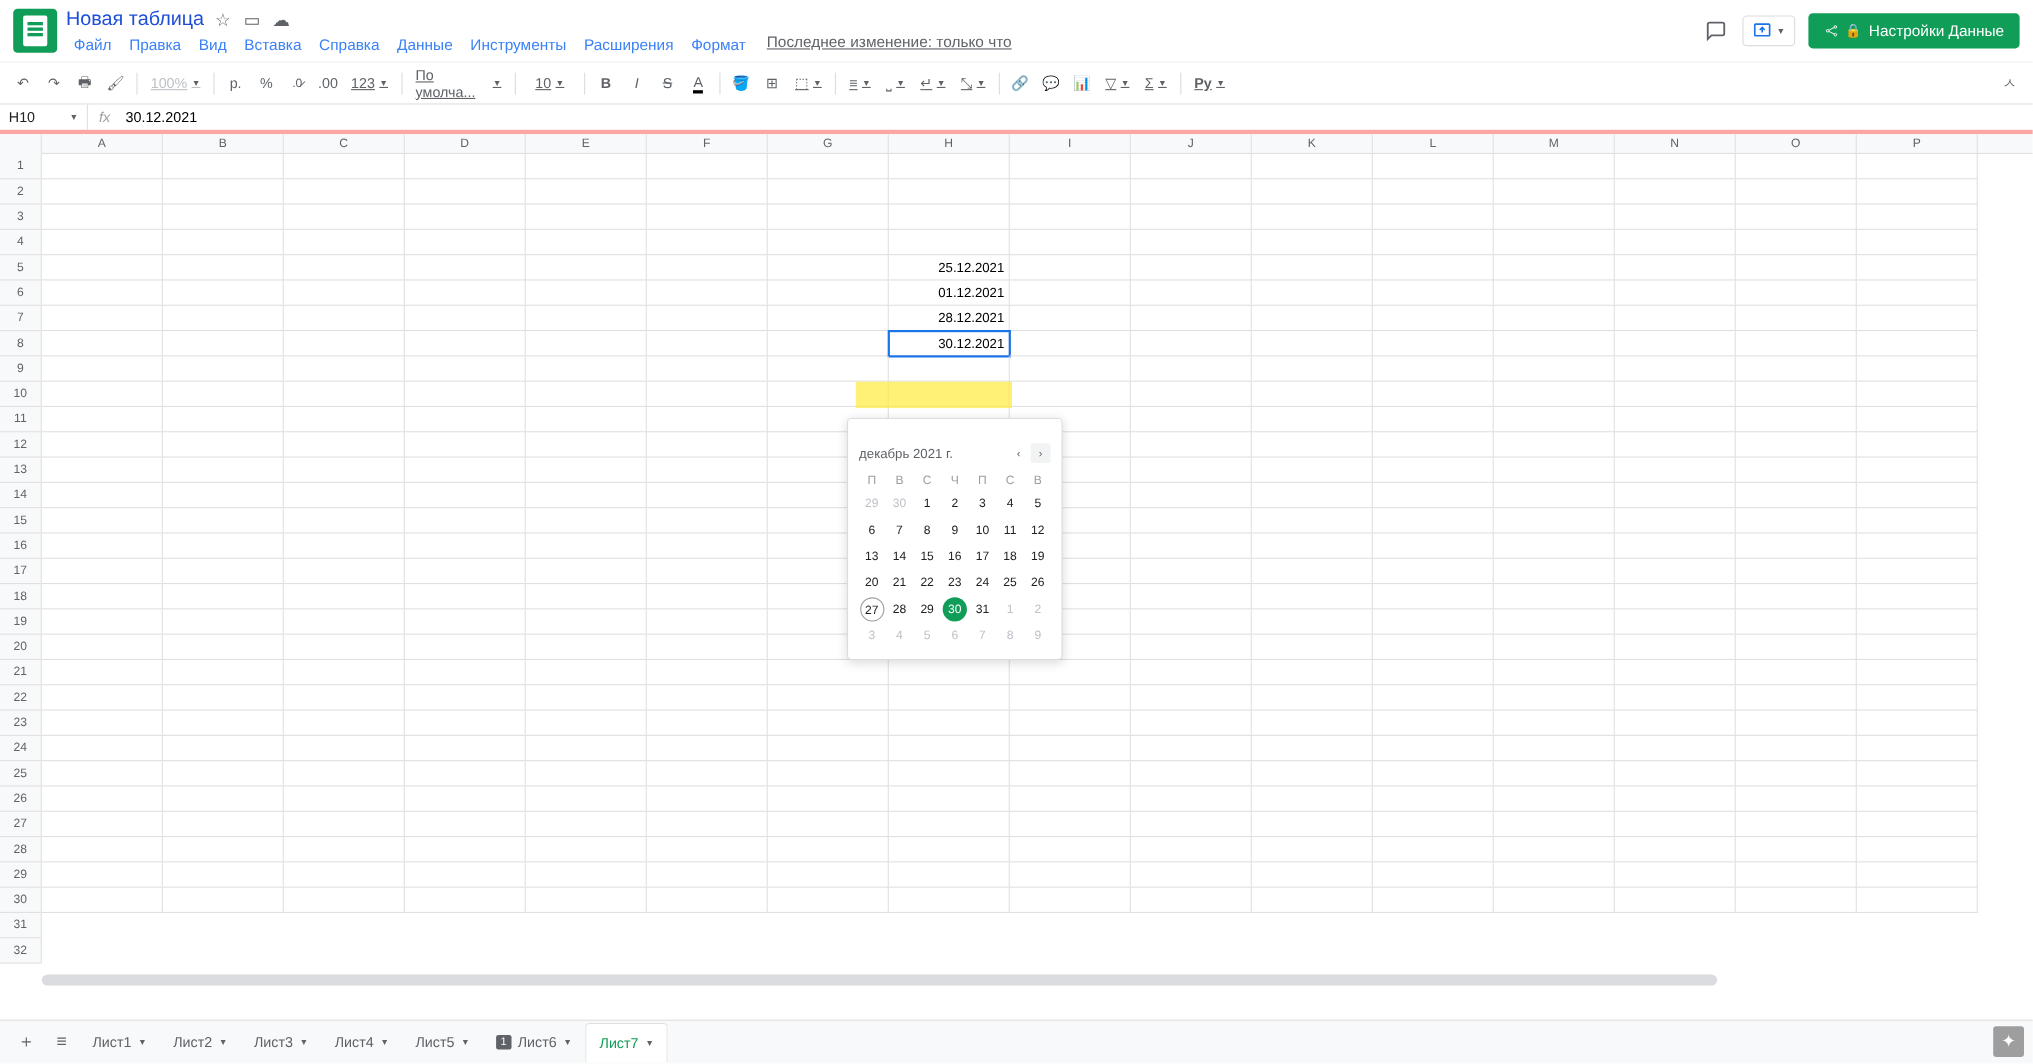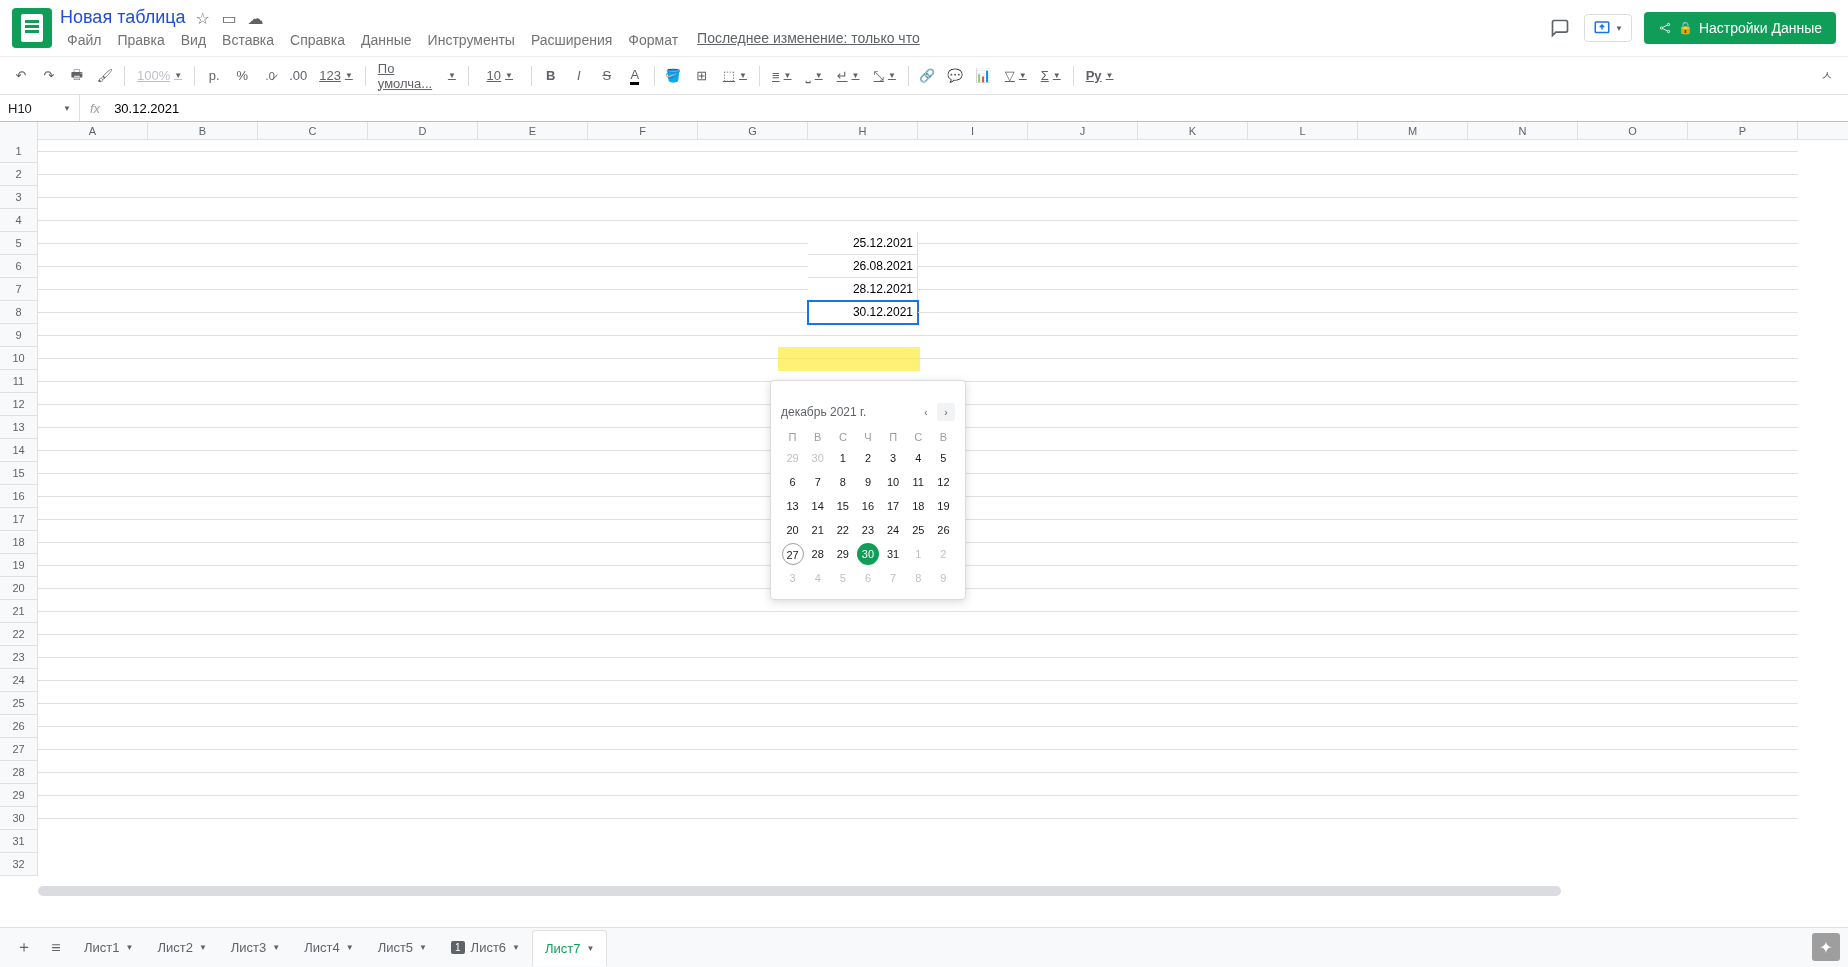--- a/index.html
+++ b/index.html
@@ -7,49 +7,49 @@
 
 .titlebar { display: flex; align-items: center; padding: 8px 12px; height: 56px; }
 .logo { width: 40px; height: 40px; background: #0f9d58; border-radius: 4px; display: flex; align-items: center; justify-content: center; margin-right: 8px; }
 .logo-inner { width: 22px; height: 28px; background: #fff; border-radius: 2px; position: relative; }
 .logo-inner::before { content:''; position:absolute; left:4px; right:4px; top:6px; height:3px; background:#0f9d58; box-shadow: 0 5px 0 #0f9d58, 0 10px 0 #0f9d58; }
 .title-area { flex: 1; }
 .doc-title-row { display: flex; align-items: center; gap: 10px; }
 .doc-title { font-size: 18px; color: #1d4ed8; }
 .title-icon { width: 16px; height: 16px; color: #5f6368; cursor: pointer; }
 .menubar { display: flex; gap: 2px; margin-top: 2px; }
-.menu-item { font-size: 14px; color: #737373; padding: 2px 7px; cursor: pointer; }
+.menu-item { font-size: 14px; color: #3b82f6; padding: 2px 7px; cursor: pointer; }
 .last-edit { font-size: 14px; color: #5f6368; text-decoration: underline; margin-left: 10px; cursor: pointer; }
 .header-right { display: flex; align-items: center; gap: 12px; }
 .hdr-icon { width: 24px; height: 24px; display: flex; align-items: center; justify-content: center; color: #5f6368; cursor: pointer; }
 .present-btn { border: 1px solid #dadce0; border-radius: 4px; padding: 4px 8px; display: flex; align-items: center; gap: 4px; cursor: pointer; }
 .share-btn { background: #0f9d58; color: #fff; border-radius: 4px; padding: 8px 14px; font-size: 14px; font-weight: 500; cursor: pointer; display: flex; align-items: center; gap: 6px; }
 
 .toolbar { display: flex; align-items: center; height: 38px; border-top: 1px solid #eee; padding: 0 8px; gap: 2px; }
 .tb-btn { min-width: 26px; height: 26px; display: flex; align-items: center; justify-content: center; color: #5f6368; cursor: pointer; font-size: 13px; border-radius: 2px; }
 .tb-sep { width: 1px; height: 20px; background: #dadce0; margin: 0 4px; }
 .tb-dd { display: flex; align-items: center; gap: 4px; padding: 0 6px; text-decoration: underline; }
 .tb-disabled { color: #bdc1c6; }
 .tb-text { font-size: 13px; color: #5f6368; }
 .dd-arrow { font-size: 8px; color: #5f6368; }
 .collapse-btn { margin-left: auto; }
 
-.formula-bar { display: flex; align-items: center; height: 28px; border-top: 1px solid #e0e0e0; border-bottom: 1px solid #fca5a5; }
+.formula-bar { display: flex; align-items: center; height: 28px; border-top: 1px solid #e0e0e0; border-bottom: 4px solid #fca5a5; }
 .name-box { width: 80px; padding: 0 8px; font-size: 13px; color: #202124; border-right: 1px solid #e0e0e0; height: 100%; display: flex; align-items: center; justify-content: space-between; }
 .fx-label { padding: 0 10px; font-style: italic; color: #9e9e9e; font-size: 13px; }
 .formula-input { flex: 1; border: none; outline: none; font-size: 13px; padding: 0 4px; }
 
 .grid-area { position: relative; height: 776px; overflow: hidden; }
 .col-headers { display: flex; position: absolute; top: 0; left: 0; right: 0; height: 18px; background: #f8f9fa; border-bottom: 1px solid #e0e0e0; }
 .corner-box { width: 38px; height: 18px; border-right: 1px solid #e0e0e0; background: #f8f9fa; }
 .col-header { flex: 0 0 110px; text-align: center; font-size: 11px; color: #5f6368; border-right: 1px solid #e0e0e0; line-height: 18px; cursor: pointer; }
 .row-headers { position: absolute; top: 18px; left: 0; width: 38px; background: #f8f9fa; border-right: 1px solid #e0e0e0; }
 .row-header { height: 23px; text-align: center; font-size: 11px; color: #5f6368; border-bottom: 1px solid #e0e0e0; line-height: 23px; cursor: pointer; }
 .cells { position: absolute; top: 18px; left: 38px; right: 0; bottom: 0; }
-.cell-row { display: flex; height: 23px; align-items: center; }
+.cell-row { display: flex; height: 23px; }
 .cell { flex: 0 0 110px; border-right: 1px solid #e0e0e0; border-bottom: 1px solid #e0e0e0; font-size: 12px; padding: 0 4px; line-height: 22px; text-align: right; color: #000; cursor: cell; }
 .cell.selected { outline: 2px solid #1a73e8; outline-offset: -1px; background: #fff; }
 .highlight-wrap { position: absolute; background: rgba(255,235,59,0.7); pointer-events: none; }
 .scrollbar-h { position:absolute; bottom:0; left:38px; right:18px; height:14px;  }
 .scrollbar-h-thumb { position:absolute; left:0; width:85%; top:2px; height:10px; background:#dadce0; border-radius:5px; }
 
 .sheet-tabs { position: absolute; bottom: 0; left: 0; right: 0; height: 40px; border-top: 1px solid #e0e0e0; display: flex; align-items: center; padding: 0 8px; background: #f8f9fa; }
 .sheet-ctrl { width: 32px; height: 32px; display: flex; align-items: center; justify-content: center; color: #5f6368; cursor: pointer; }
 .sheet-tab { padding: 0 12px; height: 36px; display: flex; align-items: center; gap: 6px; font-size: 13px; color: #5f6368; cursor: pointer; border-radius: 4px 4px 0 0; }
 .sheet-tab.active { color: #0f9d58; background: #fff; border-top: 1px solid #e0e0e0; border-left: 1px solid #e0e0e0; border-right: 1px solid #e0e0e0; font-weight: 500; }
@@ -351,21 +351,21 @@
         <div class="cell"></div>
       </div>
       <div class="cell-row">
         <div class="cell"></div>
         <div class="cell"></div>
         <div class="cell"></div>
         <div class="cell"></div>
         <div class="cell"></div>
         <div class="cell"></div>
         <div class="cell"></div>
-        <div class="cell">26.08.2021</div>
+        <div class="cell">01.12.2021</div>
         <div class="cell"></div>
         <div class="cell"></div>
         <div class="cell"></div>
         <div class="cell"></div>
         <div class="cell"></div>
         <div class="cell"></div>
         <div class="cell"></div>
         <div class="cell"></div>
       </div>
       <div class="cell-row">

